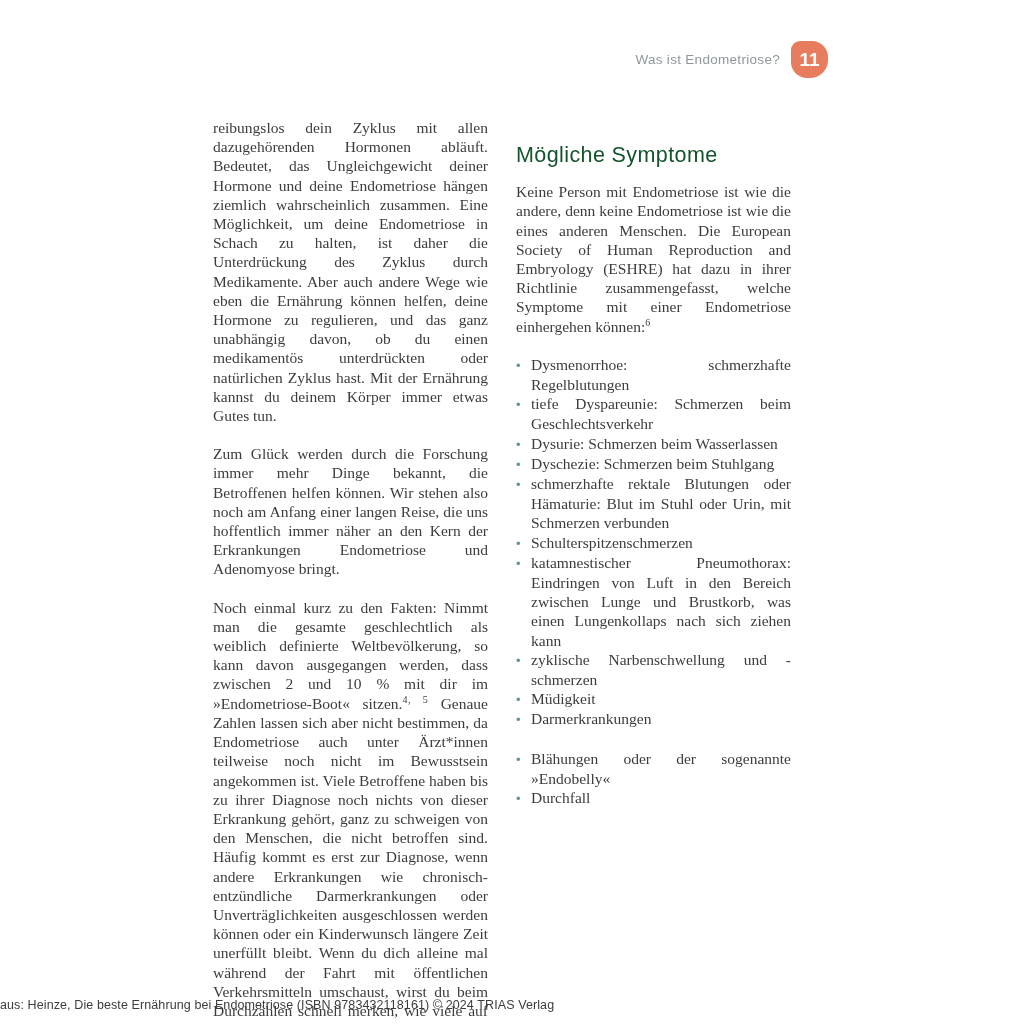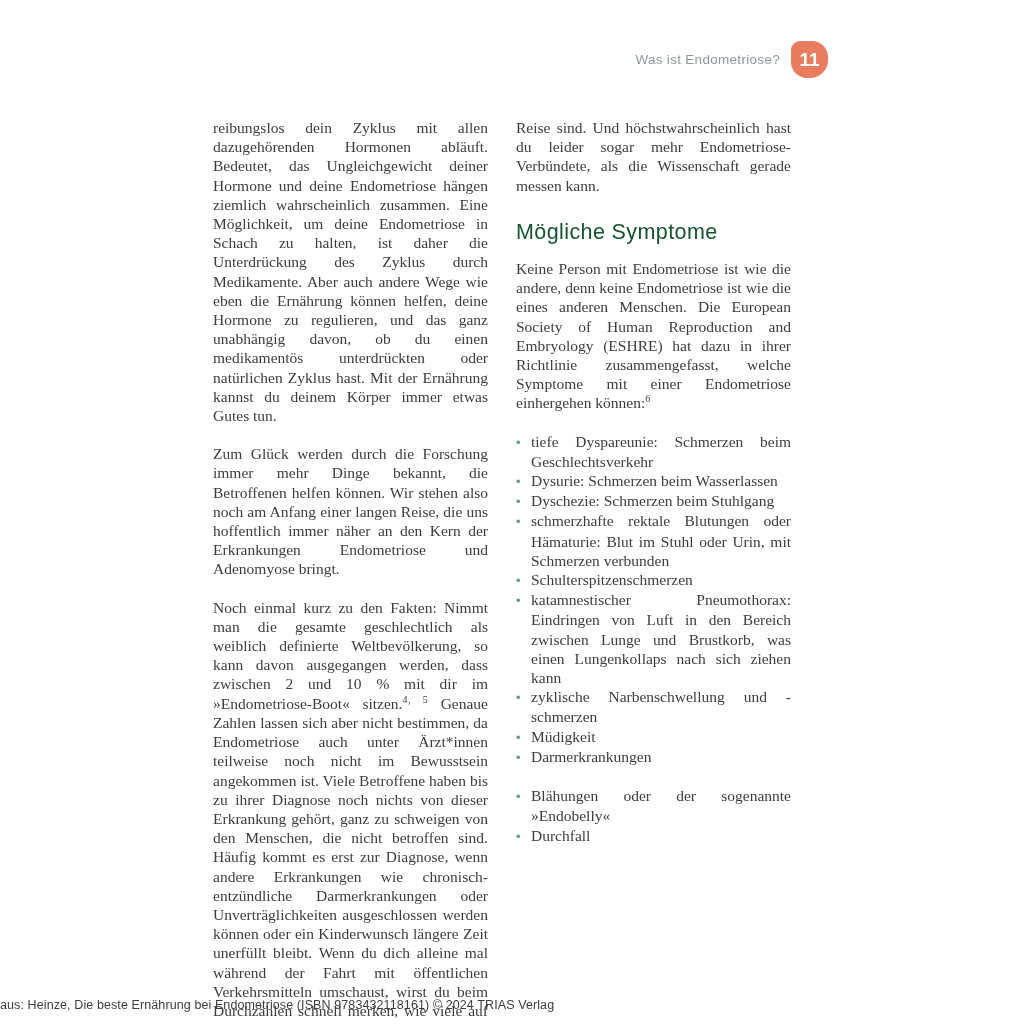--- a/index.html
+++ b/index.html
@@ -130,27 +130,27 @@
 
   <div class="columns">
 
     <section class="col">
       <p>reibungslos dein Zyklus mit allen dazugehörenden Hormonen abläuft. Bedeutet, das Ungleichgewicht deiner Hormone und deine Endometriose hängen ziemlich wahrscheinlich zusammen. Eine Möglichkeit, um deine Endometriose in Schach zu halten, ist daher die Unterdrückung des Zyklus durch Medikamente. Aber auch andere Wege wie eben die Ernährung können helfen, deine Hormone zu regulieren, und das ganz unabhängig davon, ob du einen medikamentös unterdrückten oder natürlichen Zyklus hast. Mit der Ernährung kannst du deinem Körper immer etwas Gutes tun.</p>
       <p>Zum Glück werden durch die Forschung immer mehr Dinge bekannt, die Betroffenen helfen können. Wir stehen also noch am Anfang einer langen Reise, die uns hoffentlich immer näher an den Kern der Erkrankungen Endometriose und Adenomyose bringt.</p>
       <p><span>Noch einmal kurz zu den Fakten: Nimmt man die gesamte geschlechtlich als weiblich definierte Weltbevölkerung, so kann davon ausgegangen werden, dass zwischen 2 und 10 % mit dir im »Endometriose-Boot« sitzen.</span><sup class="footnote-ref">4, 5</sup><span> Genaue Zahlen lassen sich aber nicht bestimmen, da Endometriose auch unter Ärzt*innen teilweise noch nicht im Bewusstsein angekommen ist. Viele Betroffene haben bis zu ihrer Diagnose noch nichts von dieser Erkrankung gehört, ganz zu schweigen von den Menschen, die nicht betroffen sind. Häufig kommt es erst zur Diagnose, wenn andere Erkrankungen wie chronisch-entzündliche Darmerkrankungen oder Unverträglichkeiten ausgeschlossen werden können oder ein Kinderwunsch längere Zeit unerfüllt bleibt. Wenn du dich alleine mal während der Fahrt mit öffentlichen Verkehrsmitteln umschaust, wirst du beim Durchzählen schnell merken, wie viele auf der gleichen Endometriose-</span></p>
     </section>
 
     <section class="col">
-      <p>Reise sind. Und höchstwahrscheinlich hast du leider sogar mehr Endometriose-Verbündete, als die Wissenschaft gerade messen kann.</p>
 
       <h2 class="section-heading">Mögliche Symptome</h2>
 
       <p><span>Keine Person mit Endometriose ist wie die andere, denn keine Endometriose ist wie die eines anderen Menschen. Die European Society of Human Reproduction and Embryology (ESHRE) hat dazu in ihrer Richtlinie zusammengefasst, welche Symptome mit einer Endometriose einhergehen können:</span><sup class="footnote-ref">6</sup></p>
 
       <ul class="bullet-list">
+        <li>Dysmenorrhoe: schmerzhafte Regelblutungen</li>
         <li>tiefe Dyspareunie: Schmerzen beim Geschlechtsverkehr</li>
         <li>Dysurie: Schmerzen beim Wasserlassen</li>
         <li>Dyschezie: Schmerzen beim Stuhlgang</li>
         <li>schmerzhafte rektale Blutungen oder Hämaturie: Blut im Stuhl oder Urin, mit Schmerzen verbunden</li>
         <li>Schulterspitzenschmerzen</li>
         <li>katamnestischer Pneumothorax: Eindringen von Luft in den Bereich zwischen Lunge und Brustkorb, was einen Lungenkollaps nach sich ziehen kann</li>
         <li>zyklische Narbenschwellung und -schmerzen</li>
         <li>Müdigkeit</li>
         <li>Darmerkrankungen</li>
       </ul>

